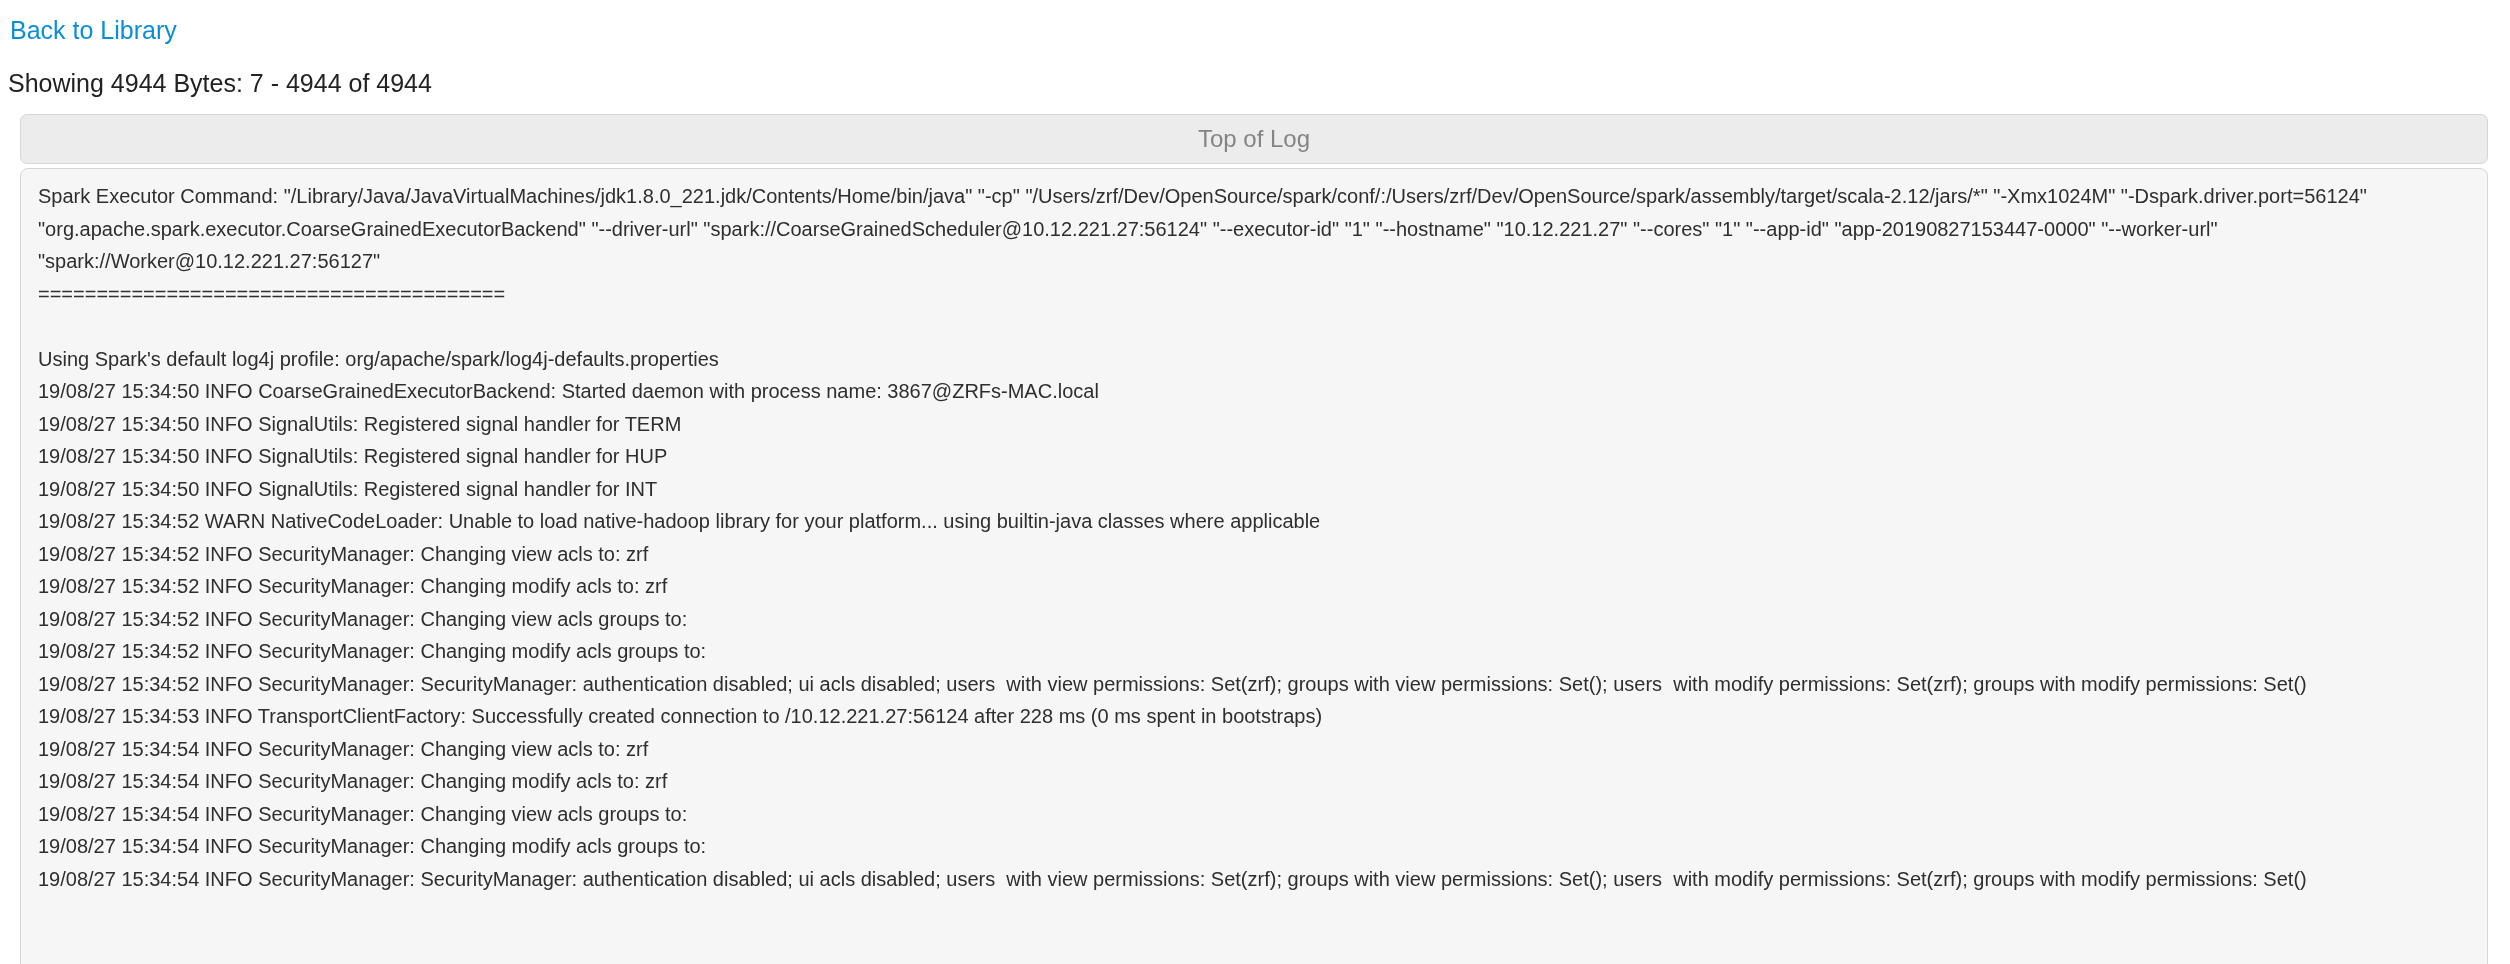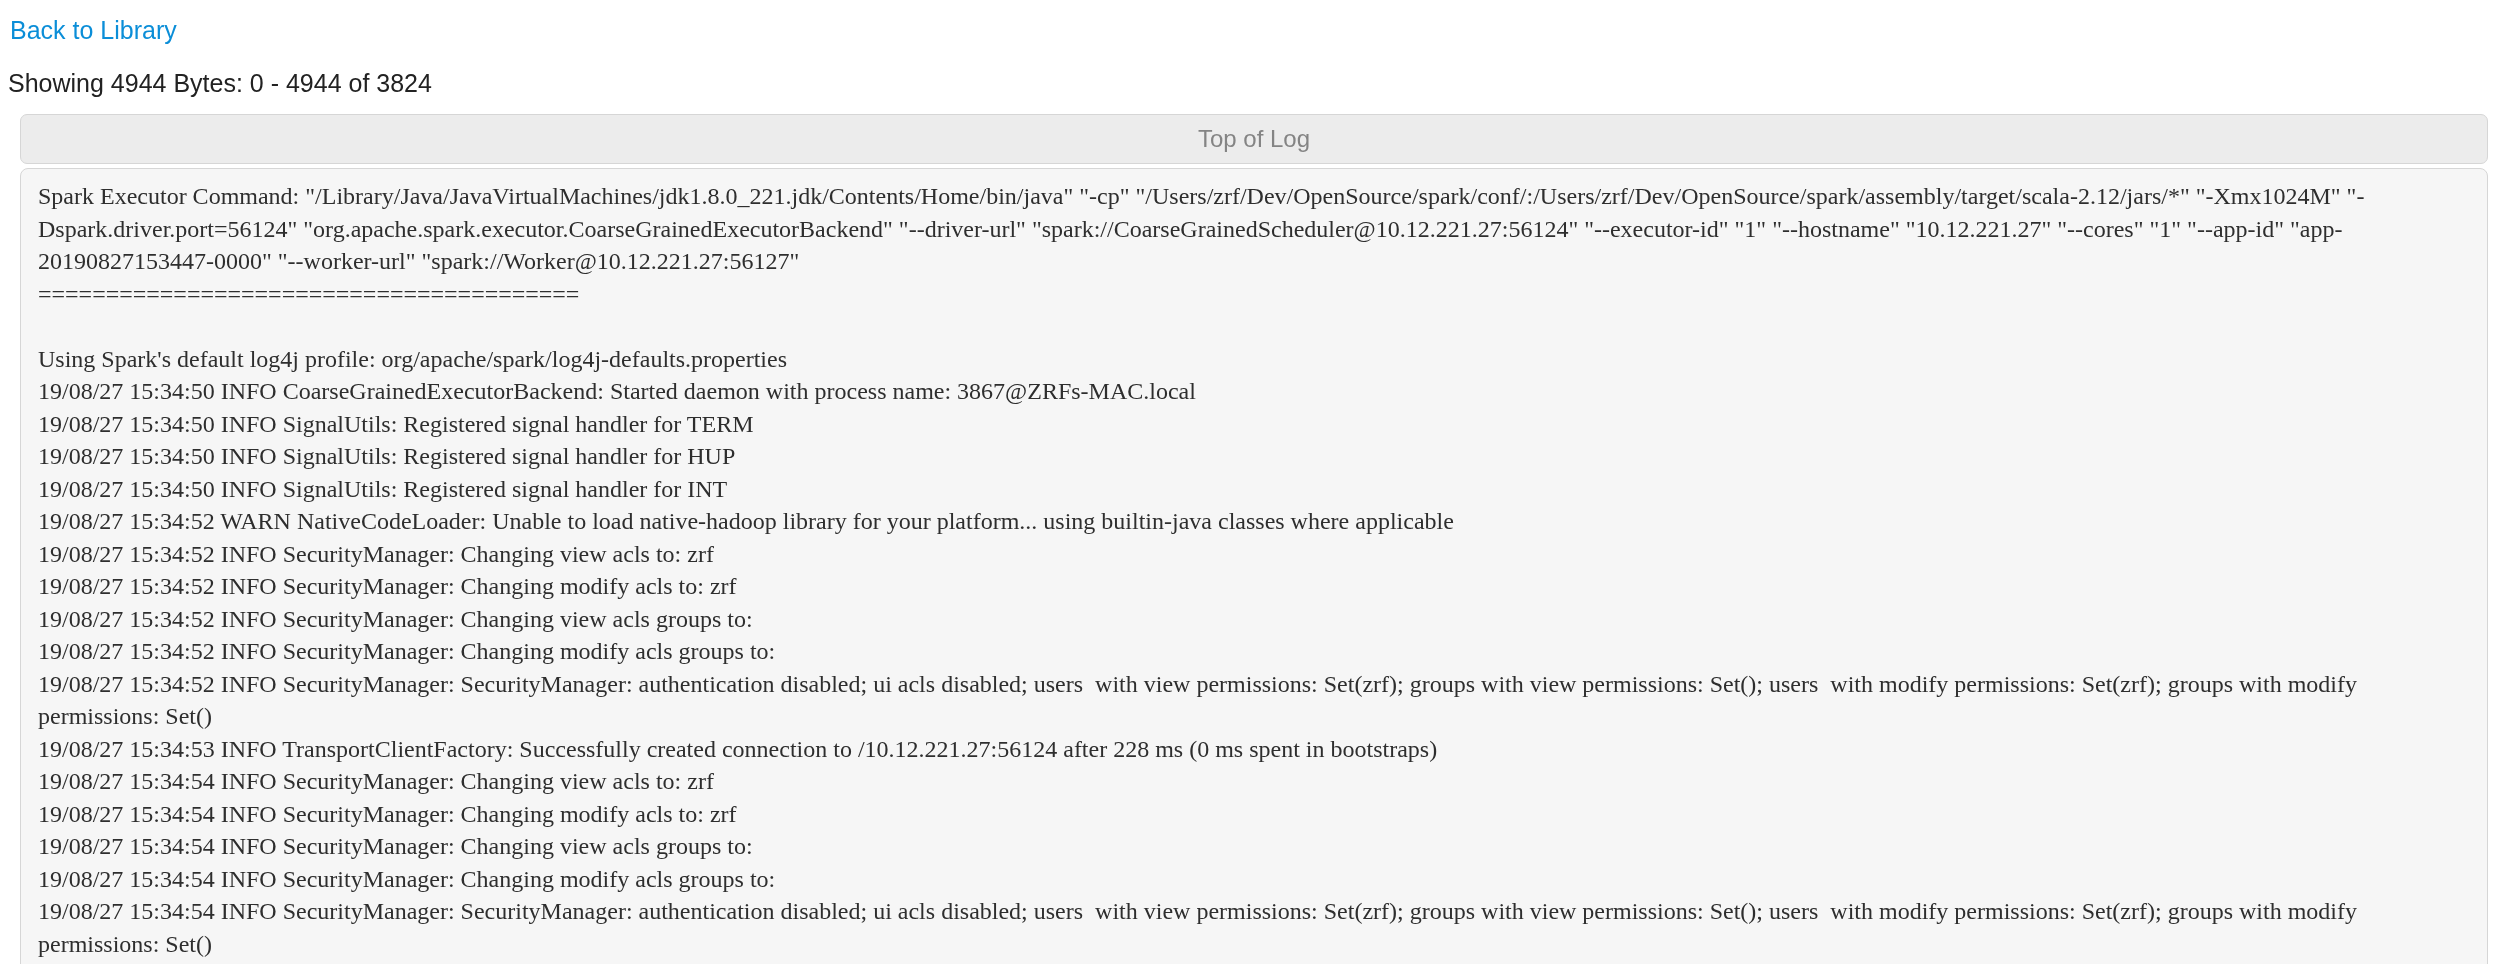--- a/index.html
+++ b/index.html
@@ -44,37 +44,37 @@
     margin: 0 22px 0 20px;
     height: 830px;
     background: #f6f6f6;
     border: 1px solid #d6d6d6;
     border-radius: 8px;
     padding: 11px 17px;
     overflow: hidden;
   }
   .log-pre {
     margin: 0;
-    font-family: Liberation Serif, serif;
-    font-size: 24px;
+    font-family: Liberation Sans, sans-serif;
+    font-size: 20px;
     line-height: 32.5px;
     color: #2e2e2e;
     white-space: pre-wrap;
     word-wrap: break-word;
     overflow-wrap: break-word;
   }
 </style>
 </head>
 <body>
 
 
 
 <a class="back-link" href="#">Back to Library</a>
 
-<div class="byte-info">Showing 4944 Bytes: 0 - 4944 of 3824</div>
+<div class="byte-info">Showing 4944 Bytes: 7 - 4944 of 4944</div>
 
 <div class="log-btn">Top of Log</div>
 
 <div class="log-box">
   <pre class="log-pre">Spark Executor Command: "/Library/Java/JavaVirtualMachines/jdk1.8.0_221.jdk/Contents/Home/bin/java" "-cp" "/Users/zrf/Dev/OpenSource/spark/conf/:/Users/zrf/Dev/OpenSource/spark/assembly/target/scala-2.12/jars/*" "-Xmx1024M" "-Dspark.driver.port=56124" "org.apache.spark.executor.CoarseGrainedExecutorBackend" "--driver-url" "spark://CoarseGrainedScheduler@10.12.221.27:56124" "--executor-id" "1" "--hostname" "10.12.221.27" "--cores" "1" "--app-id" "app-20190827153447-0000" "--worker-url" "spark://Worker@10.12.221.27:56127"
 ========================================
 
 Using Spark's default log4j profile: org/apache/spark/log4j-defaults.properties
 19/08/27 15:34:50 INFO CoarseGrainedExecutorBackend: Started daemon with process name: 3867@ZRFs-MAC.local
 19/08/27 15:34:50 INFO SignalUtils: Registered signal handler for TERM

